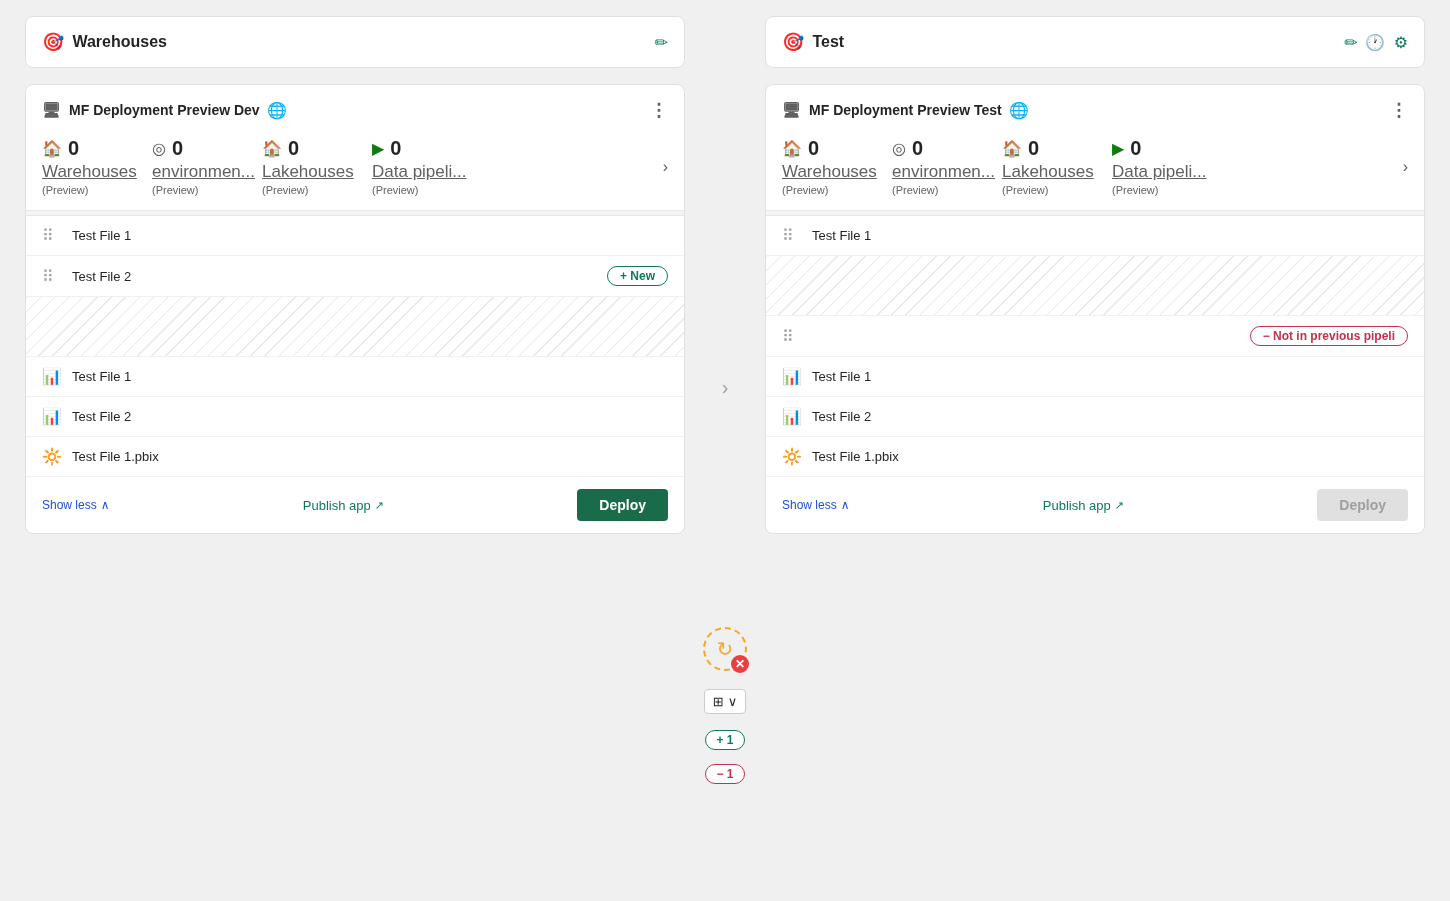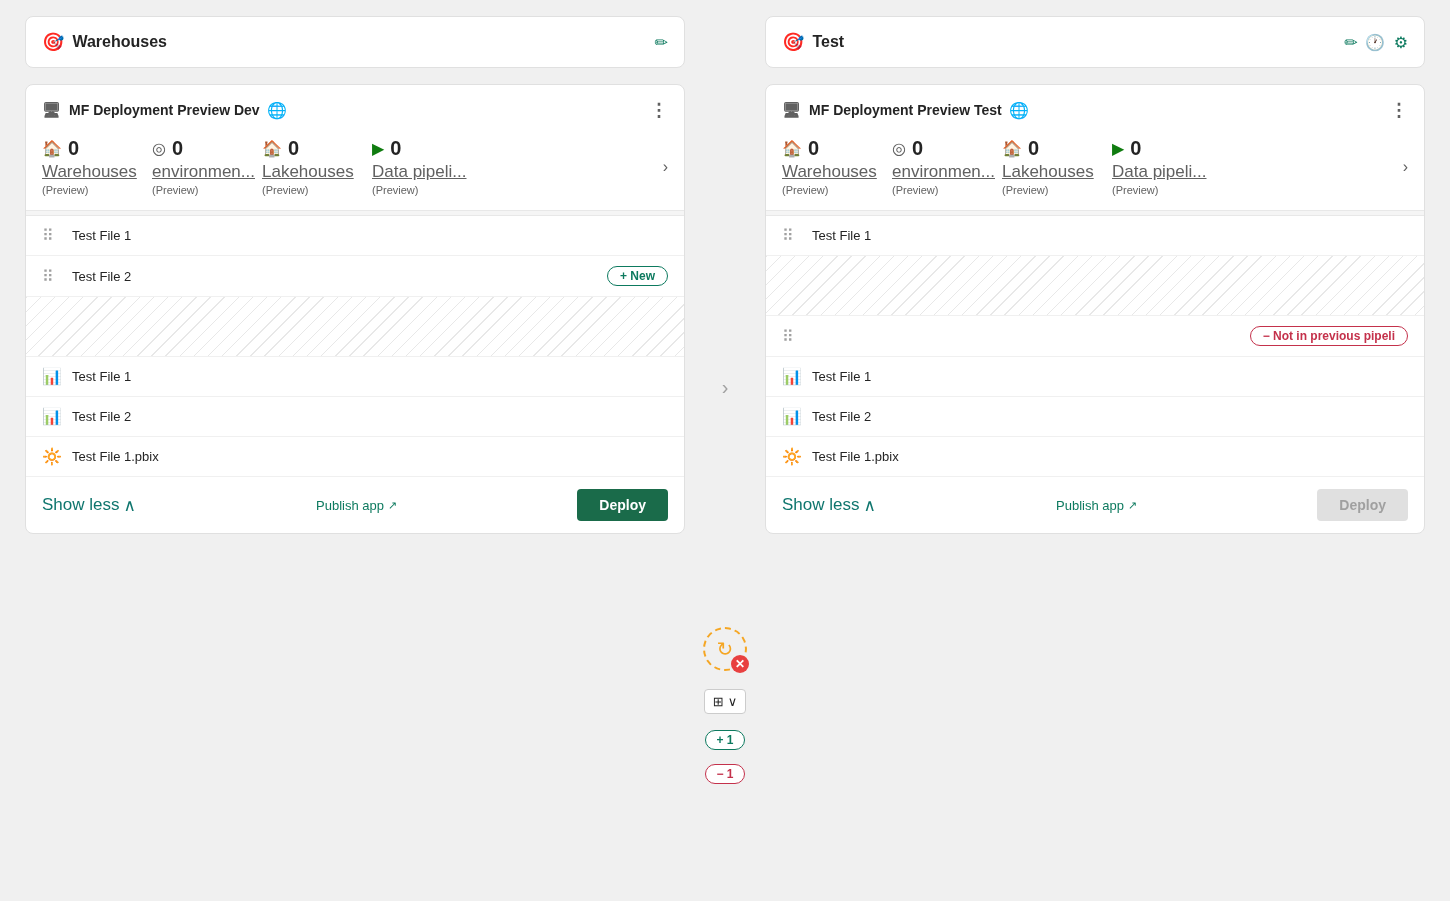--- a/index.html
+++ b/index.html
@@ -217,22 +217,22 @@
     .card-footer {
       display: flex;
       align-items: center;
       justify-content: space-between;
       padding: 12px 16px;
       border-top: 1px solid #f0f0f0;
     }
     .show-less-btn {
       background: none;
       border: none;
-      color: #0f766e;
-      font-size: 17px;
+      color: #1d4ed8;
+      font-size: 12px;
       cursor: pointer;
       display: flex;
       align-items: center;
       gap: 4px;
       padding: 0;
     }
     .publish-btn {
       background: none;
       border: none;
       color: #0d7a5f;

